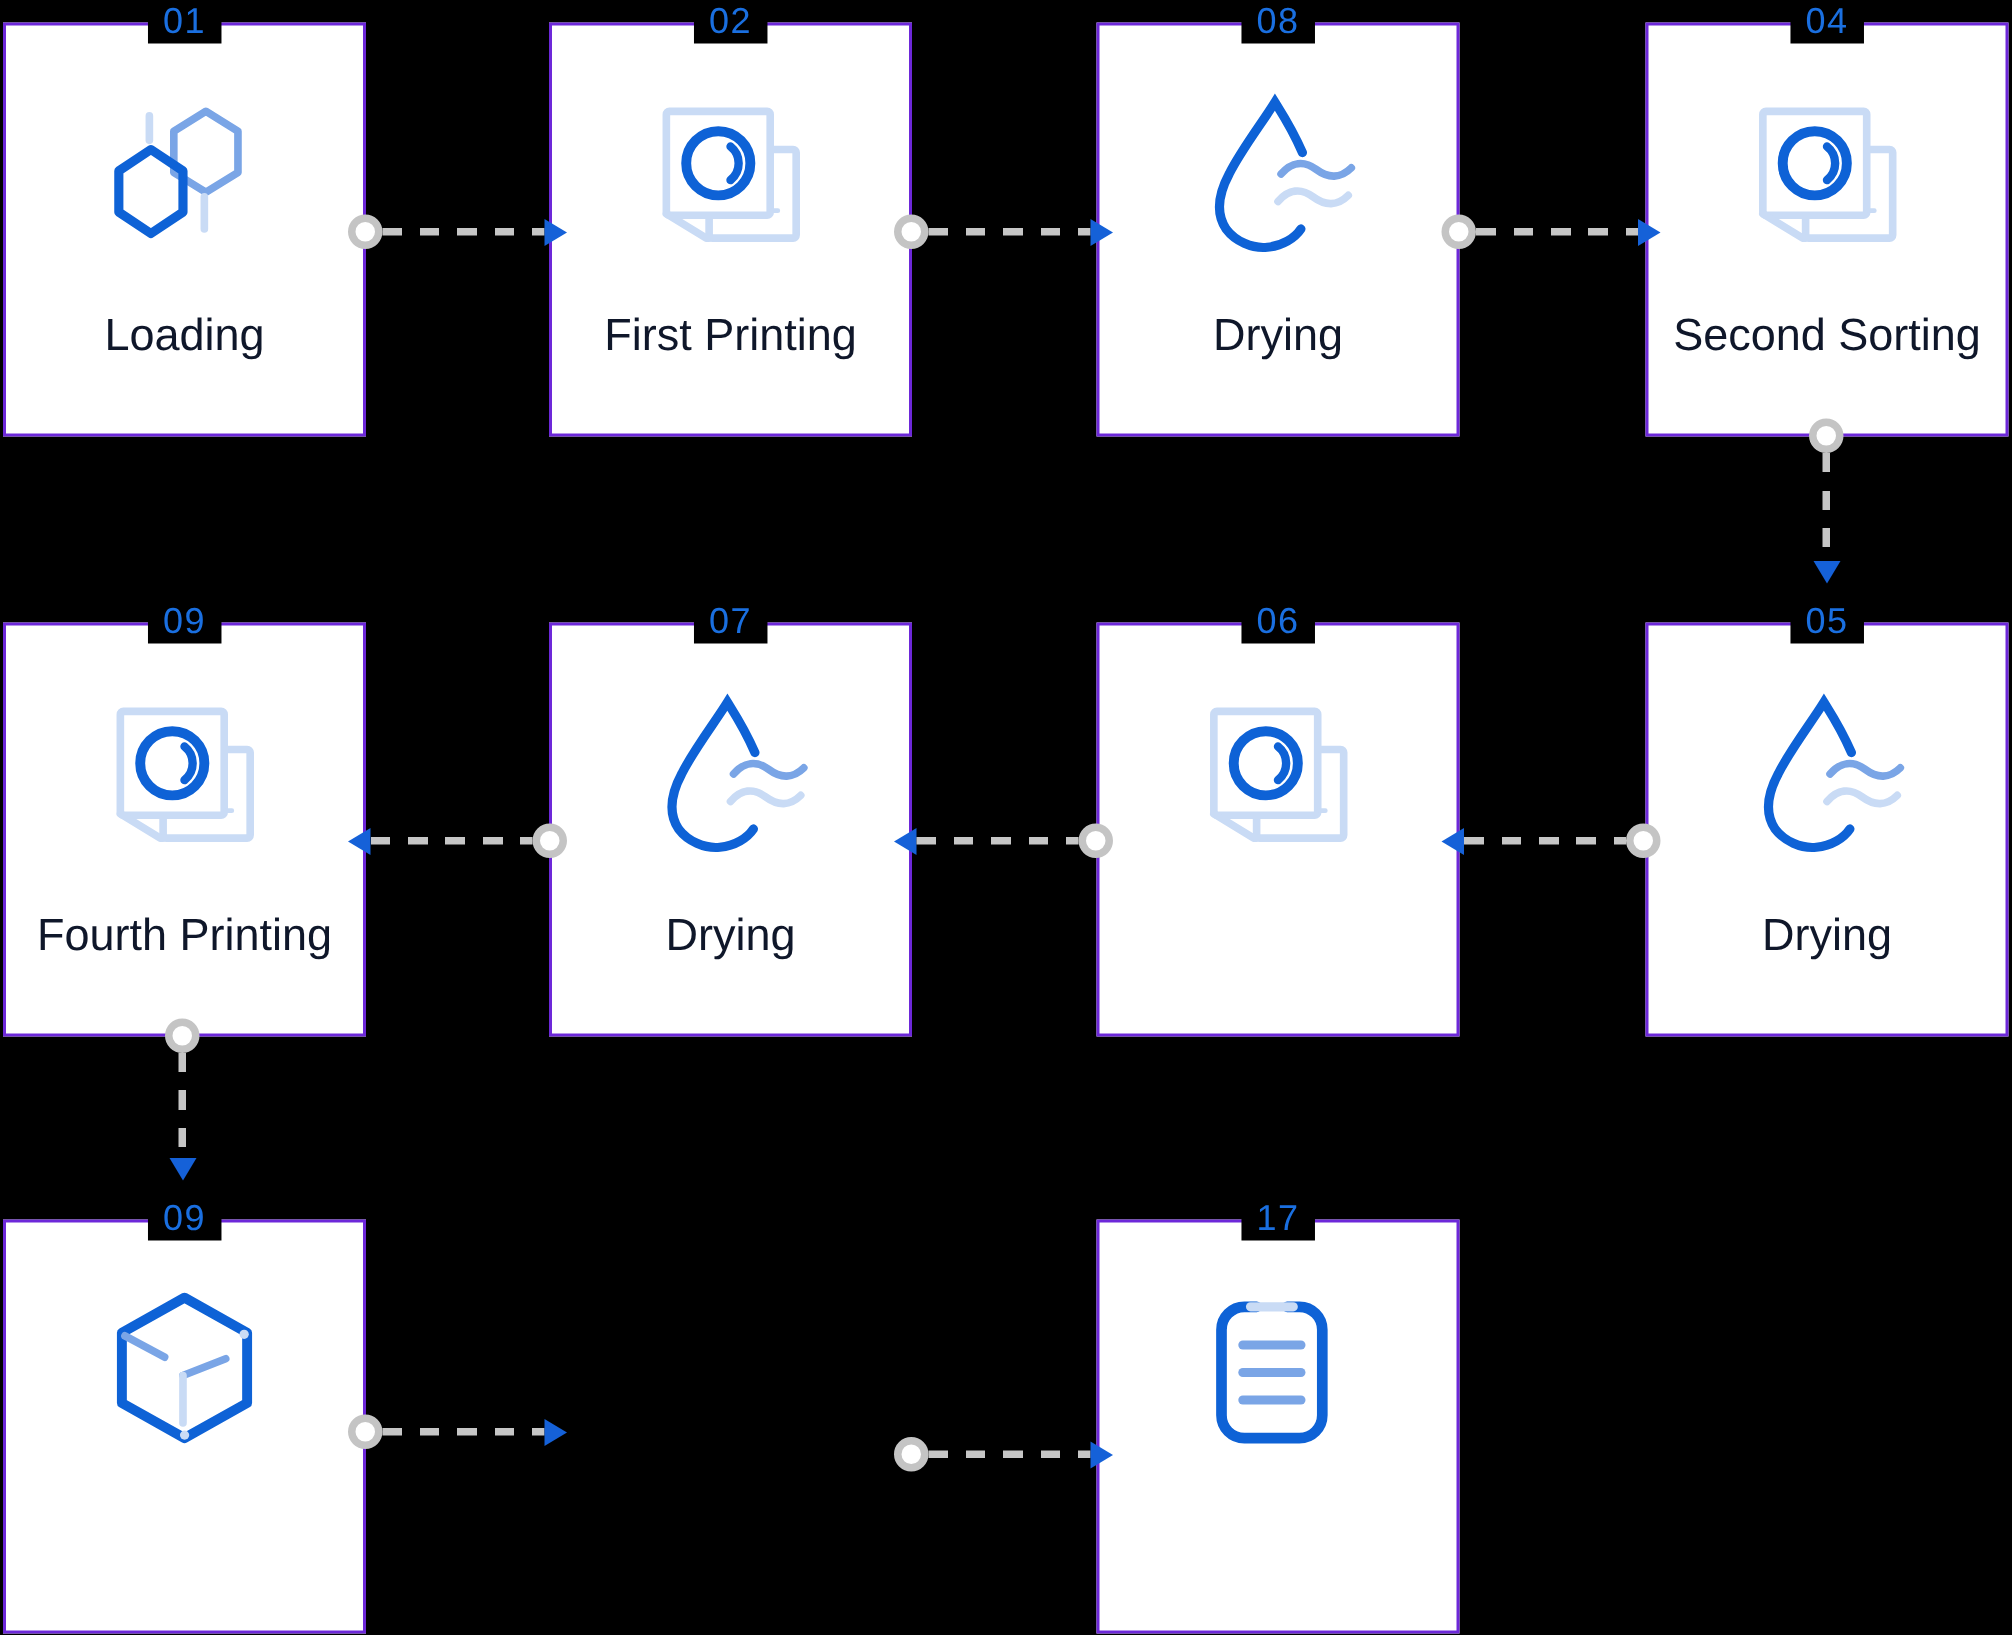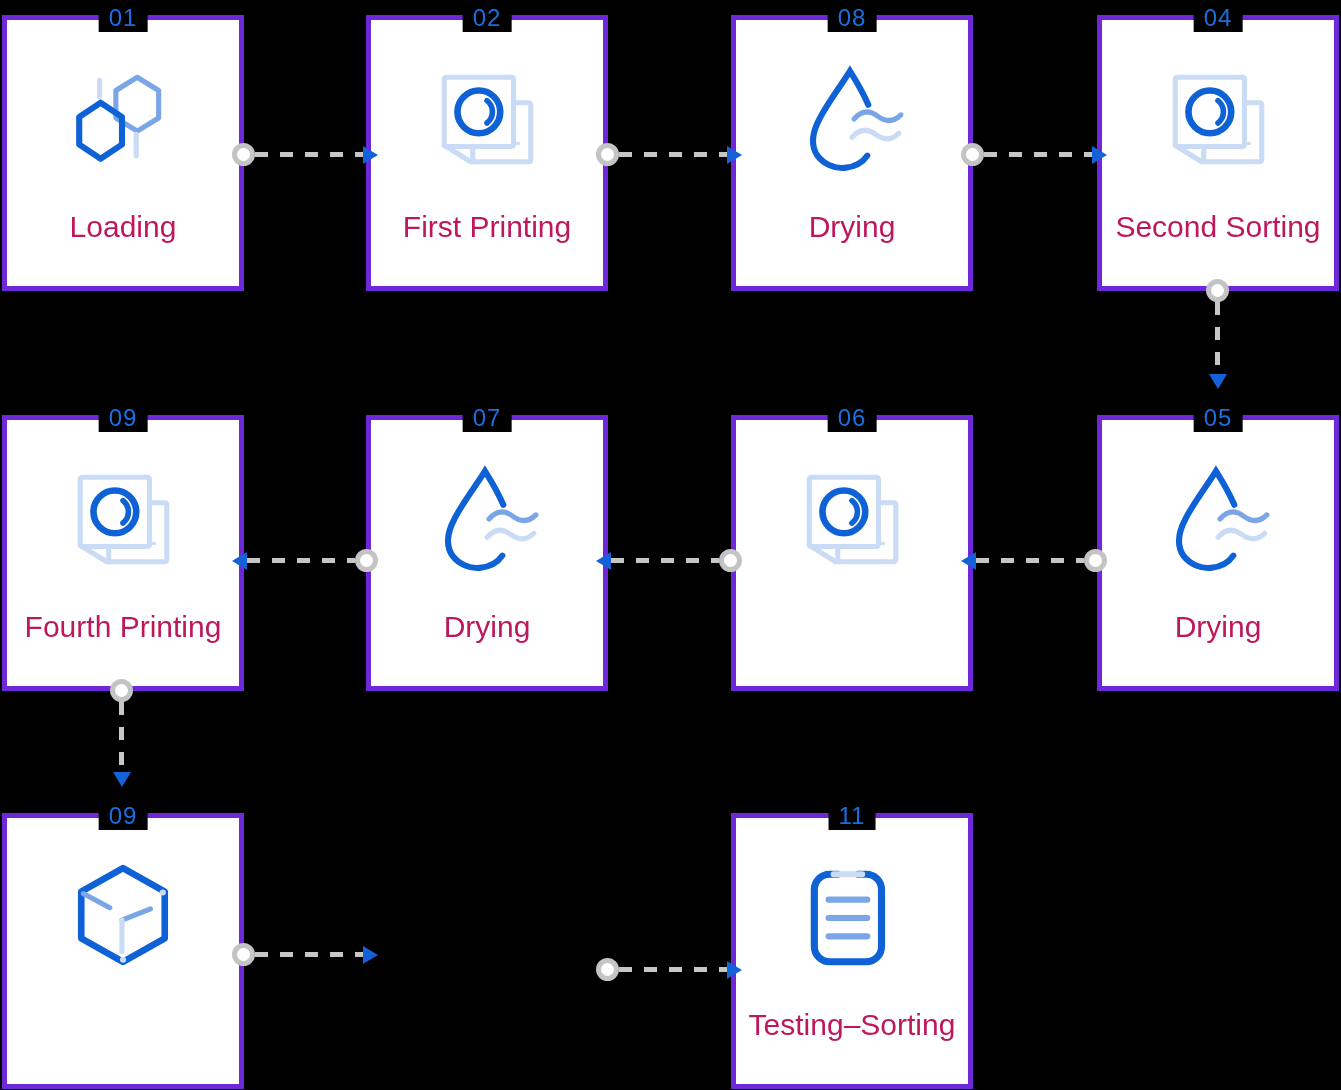--- a/index.html
+++ b/index.html
@@ -2,34 +2,34 @@
 <html><head>
 <meta charset="utf-8">
 <style>
   html,body{margin:0;padding:0;background:#000;}
   .stage{
     position:relative;width:1341px;height:1090px;background:#000;
     font-family:"Liberation Sans", sans-serif;overflow:hidden;
   }
   .card{
     position:absolute;width:242px;height:276px;box-sizing:border-box;
-    background:#fff;border:5px solid #6d28d9;
+    background:#fff;border:2px solid #6d28d9;
   }
   .card-num{
     position:absolute;top:-16px;left:50%;transform:translateX(-50%);
     background:#000;padding:0 10px;color:#1a6fe0;font-size:24px;line-height:28px;
     letter-spacing:1px;
   }
   .card-icon{
     position:absolute;top:44px;left:50%;transform:translateX(-50%);
     width:112px;height:112px;display:flex;align-items:center;justify-content:center;
   }
   .card-label{
     position:absolute;top:190px;left:0;right:0;text-align:center;
-    color:#be185d;font-size:30px;line-height:34px;white-space:nowrap;
+    color:#0f172a;font-size:30px;line-height:34px;white-space:nowrap;
   }
   
   #c01{left:2px;top:15px}   #c02{left:366px;top:15px}
   #c03{left:731px;top:15px} #c04{left:1097px;top:15px}
   #c08{left:2px;top:415px}  #c07{left:366px;top:415px}
   #c06{left:731px;top:415px}#c05{left:1097px;top:415px}
   #c09{left:2px;top:813px}  #c10{left:366px;top:813px}
   #c11{left:731px;top:813px}
   
   .arrow-h{position:absolute;display:flex;align-items:center;}
@@ -185,27 +185,26 @@
 
   <div class="card" id="c09">
     <div class="card-num">09</div>
     <div class="card-icon">
       <svg width="112" height="112" viewBox="0 0 110 110">
           <use href="#icon-cube"></use>
         </svg>
       </div>
   </div>
   <div class="card" id="c11">
-    <div class="card-num">11</div>
+    <div class="card-num">17</div>
     <div class="card-icon">
       <svg width="112" height="112" viewBox="0 0 110 110">
           <use href="#icon-clipboard"></use>
         </svg>
       </div>
-    <div class="card-label">Testing–Sorting</div>
   </div>
 
   <div class="arrow-h" id="a12">
     <span class="dot"></span>
     <span class="dline-h"></span>
     <span class="head-right"></span>
   </div>
   <div class="arrow-h" id="a23">
     <span class="dot"></span>
     <span class="dline-h"></span>

